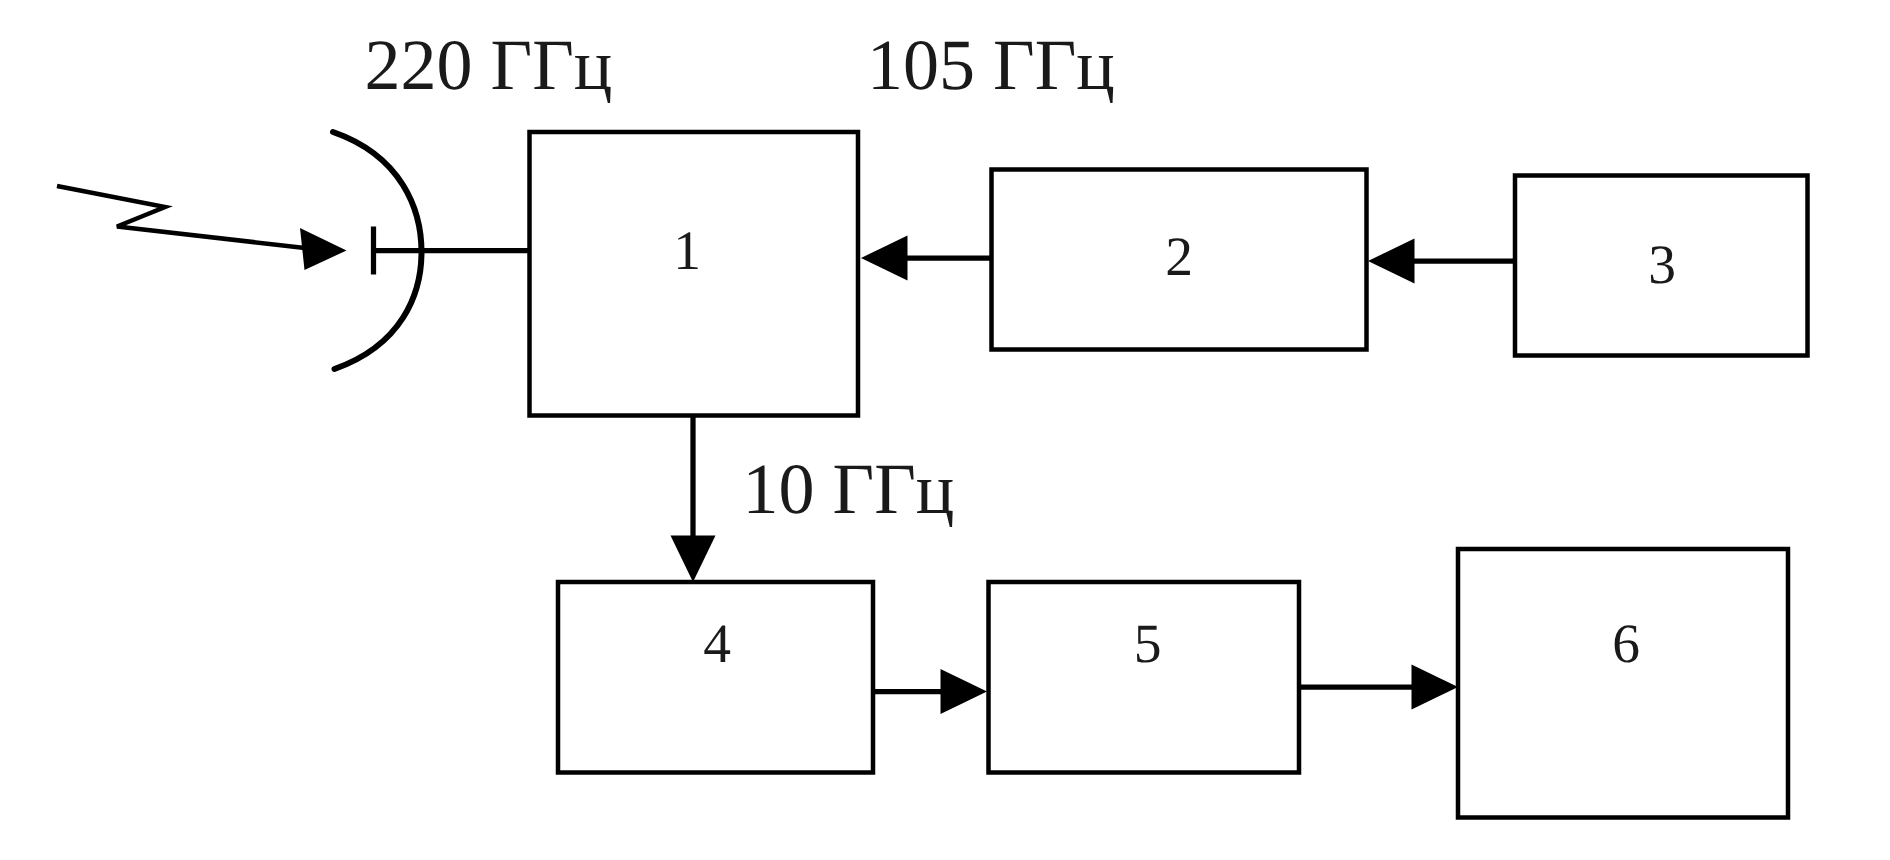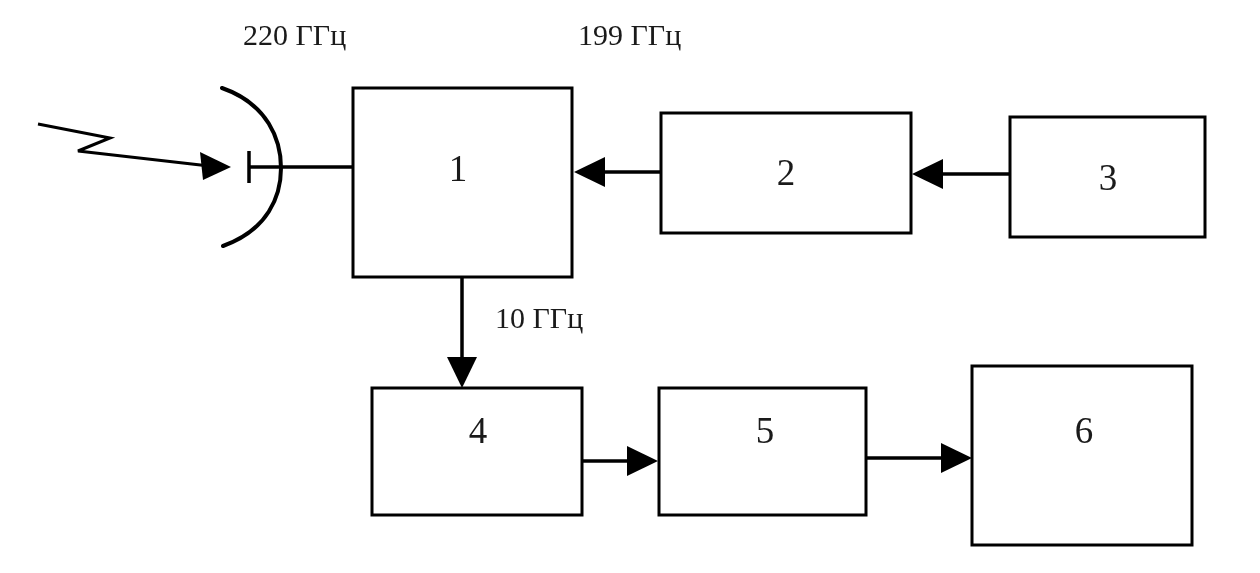--- a/index.html
+++ b/index.html
@@ -59,21 +59,21 @@
     color: #1a1a1a;
     line-height: 1;
     text-align: center;
     white-space: nowrap;
     transform: translate(-50%, -50%);
     user-select: none;
   }
   .freq-label {
     position: absolute;
     font-family: "Liberation Serif", "DejaVu Serif", serif;
-    font-size: 30px;
+    font-size: 48px;
     color: #1a1a1a;
     line-height: 1;
     white-space: nowrap;
     user-select: none;
   }
 </style>
 </head>
 <body>
 
 <div id="canvas">
@@ -128,21 +128,21 @@
 
     <g>
       <line class="dgm-line" x1="866" y1="458" x2="954" y2="458"></line>
       <polygon class="dgm-head" points="972,458 941,443 941,473"></polygon>
     </g>
 
   </svg>
 
   <div class="freq-label" style="left:243px; top:20px;">220 ГГц</div>
 
-  <div class="freq-label" style="left:578px; top:20px;">199 ГГц</div>
+  <div class="freq-label" style="left:578px; top:20px;">105 ГГц</div>
 
   <div class="freq-label" style="left:495px; top:303px;text-align:right;">10 ГГц</div>
 
   <div class="box-label" style="left:458px; top:168px;">1</div>
 
   <div class="box-label" style="left:786px; top:172px;">2</div>
 
   <div class="box-label" style="left:1108px; top:177px;">3</div>
 
   <div class="box-label" style="left:478px; top:430px;">4</div>

